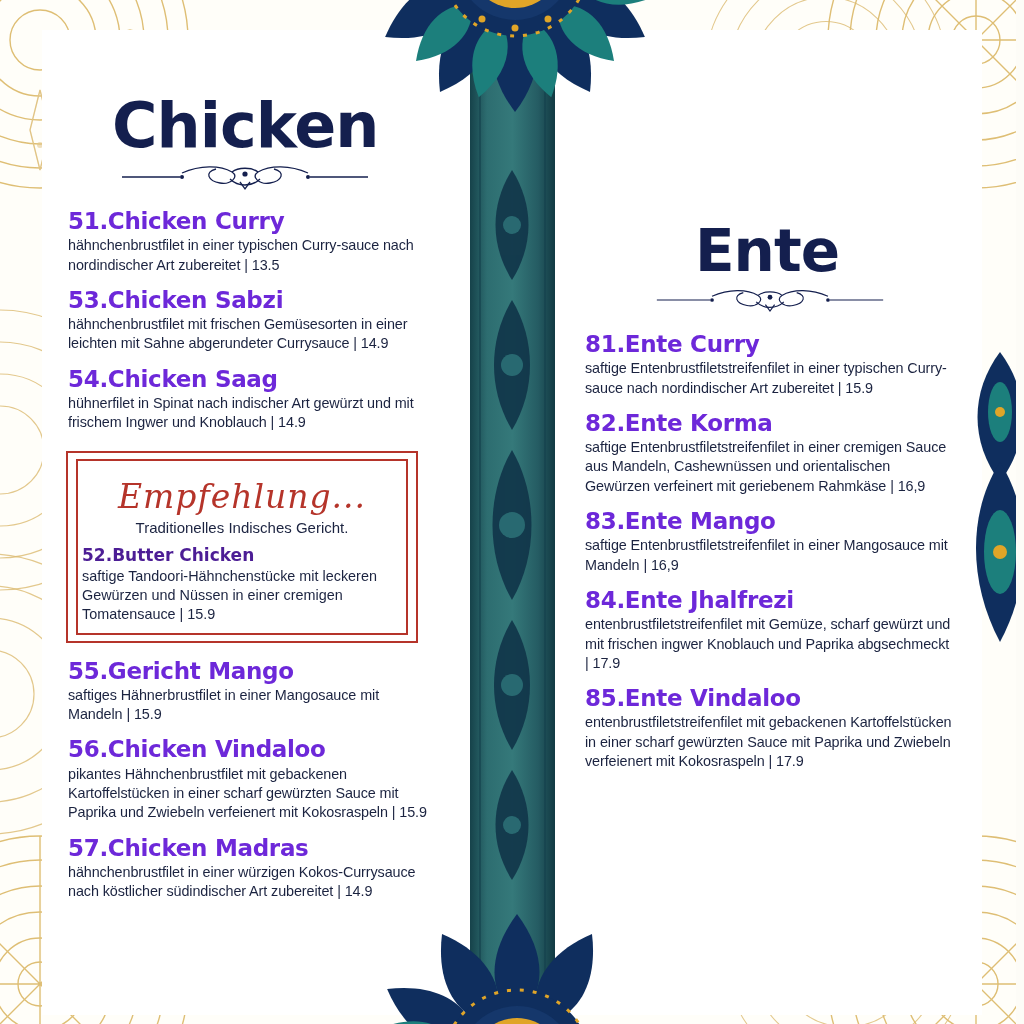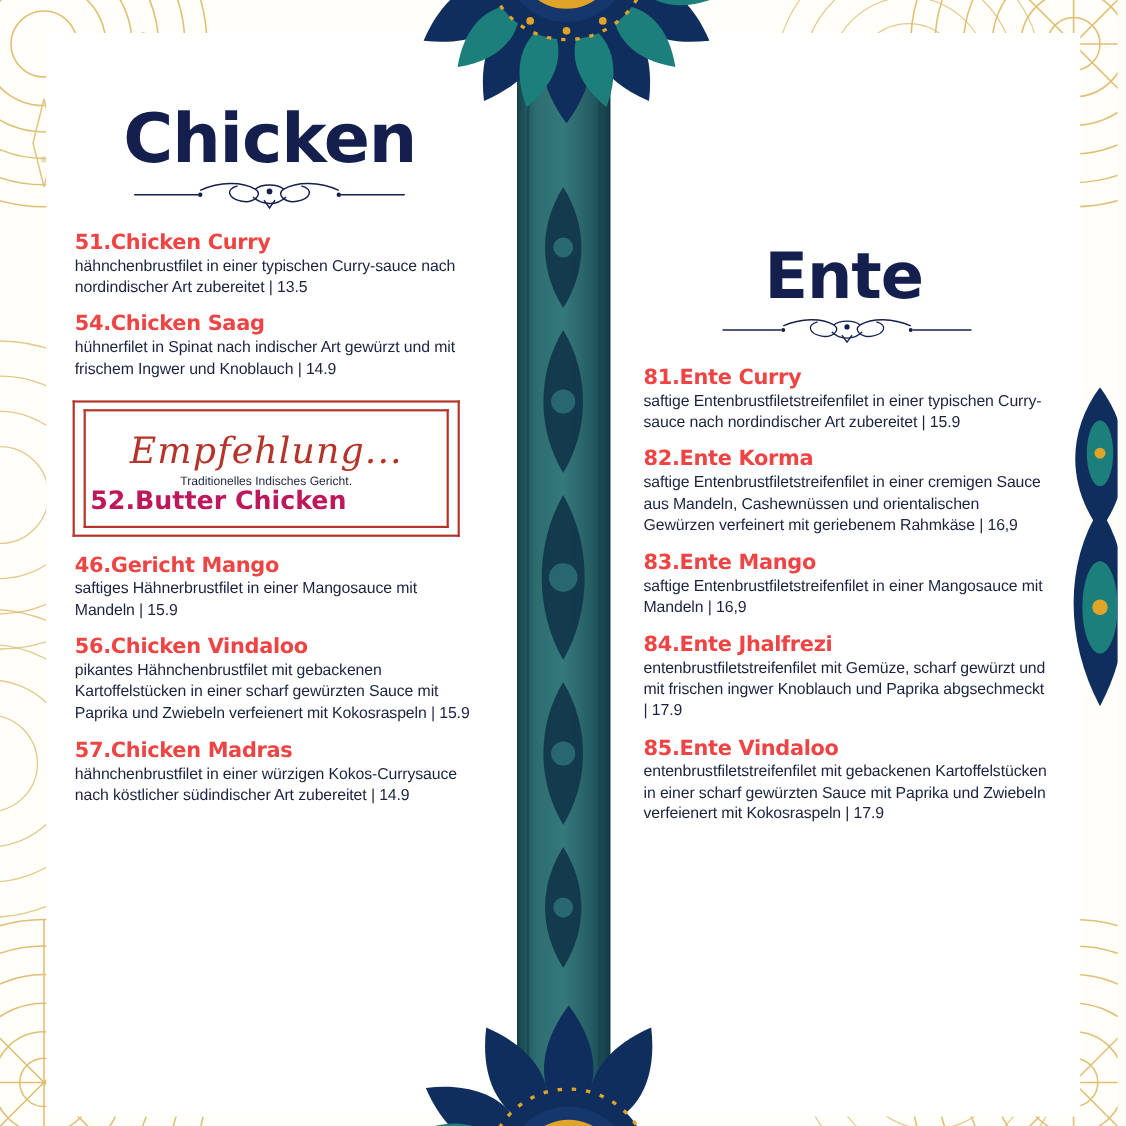--- a/index.html
+++ b/index.html
@@ -93,23 +93,23 @@
   .col-left h1.section-title { font-size: 62px; line-height: 1; margin-left: 44px; }
   .col-right h1.section-title { font-size: 58px; line-height: 1; margin-left: 110px; }
 
   .divider { margin: 6px 0 14px; }
   .col-left .divider { margin-left: 52px; }
   .col-right .divider { margin-left: 70px; }
 
   .dish { margin-bottom: 13px; }
   .dish-title {
     font-family: "DejaVu Sans", sans-serif;
-    font-size: 19px;
+    font-size: 23px;
     font-weight: bold;
-    color: #ef4444;
+    color: #6d28d9;
     line-height: 1.1;
     letter-spacing: -0.3px;
   }
   .dish-desc {
     font-family: Liberation Sans, sans-serif;
     font-size: 14.4px;
     color: #1b2340;
     line-height: 1.34;
     margin-top: 2px;
     letter-spacing: -0.1px;
@@ -138,28 +138,29 @@
     font-size: 33px;
     color: #b5342a;
     text-align: center;
     line-height: 1.1;
     margin: 12px 0 4px;
     letter-spacing: 1px;
   }
   .reco-sub {
     text-align: center;
     font-family: "Liberation Sans", sans-serif;
-    font-size: 11px;
+    font-size: 15px;
     color: #1b2340;
+    margin-bottom: 10px;
   }
   .reco-dish-title {
     font-family: "DejaVu Sans", sans-serif;
-    font-size: 23px;
+    font-size: 17px;
     font-weight: bold;
-    color: #be185d;
+    color: #4c1d95;
     line-height: 1.1;
   }
   .reco-dish-desc {
     font-family: "Liberation Sans", sans-serif;
     font-size: 14.4px;
     color: #1b2340;
     line-height: 1.34;
     margin-top: 2px;
   }
 </style>
@@ -410,20 +411,26 @@
 
     
     <div class="dish">
       <div class="dish-title">
         <span>51.</span><span>Chicken Curry</span>
       </div>
       <div class="dish-desc">hähnchenbrustfilet in einer typischen Curry-sauce nach nordindischer Art zubereitet | 13.5</div>
     </div>
 
     
+    <div class="dish">
+      <div class="dish-title">
+        <span>53.</span><span>Chicken Sabzi</span>
+      </div>
+      <div class="dish-desc">hähnchenbrustfilet mit frischen Gemüsesorten in einer leichten mit Sahne abgerundeter Currysauce | 14.9</div>
+    </div>
 
     
     <div class="dish">
       <div class="dish-title">
         <span>54.</span><span>Chicken Saag</span>
       </div>
       <div class="dish-desc">hühnerfilet in Spinat nach indischer Art gewürzt und mit frischem Ingwer und Knoblauch | 14.9</div>
     </div>
 
     
@@ -436,26 +443,27 @@
       <span class="frame-line v2"></span>
       <span class="frame-line v3"></span>
       <span class="frame-line v4"></span>
 
       <div class="reco-script">Empfehlung...</div>
       <div class="reco-sub">Traditionelles Indisches Gericht.</div>
 
       <div class="reco-dish-title">
         <span>52.</span><span>Butter Chicken</span>
       </div>
-    </div>
-
-    
-    <div class="dish">
-      <div class="dish-title">
-        <span>46.</span><span>Gericht Mango</span>
+      <div class="reco-dish-desc">saftige Tandoori-Hähnchenstücke mit leckeren Gewürzen und Nüssen in einer cremigen Tomatensauce | 15.9</div>
+    </div>
+
+    
+    <div class="dish">
+      <div class="dish-title">
+        <span>55.</span><span>Gericht Mango</span>
       </div>
       <div class="dish-desc">saftiges Hähnerbrustfilet in einer Mangosauce mit Mandeln | 15.9</div>
     </div>
 
     
     <div class="dish">
       <div class="dish-title">
         <span>56.</span><span>Chicken Vindaloo</span>
       </div>
       <div class="dish-desc">pikantes Hähnchenbrustfilet mit gebackenen Kartoffelstücken in einer scharf gewürzten Sauce mit Paprika und Zwiebeln verfeienert mit Kokosraspeln | 15.9</div>

